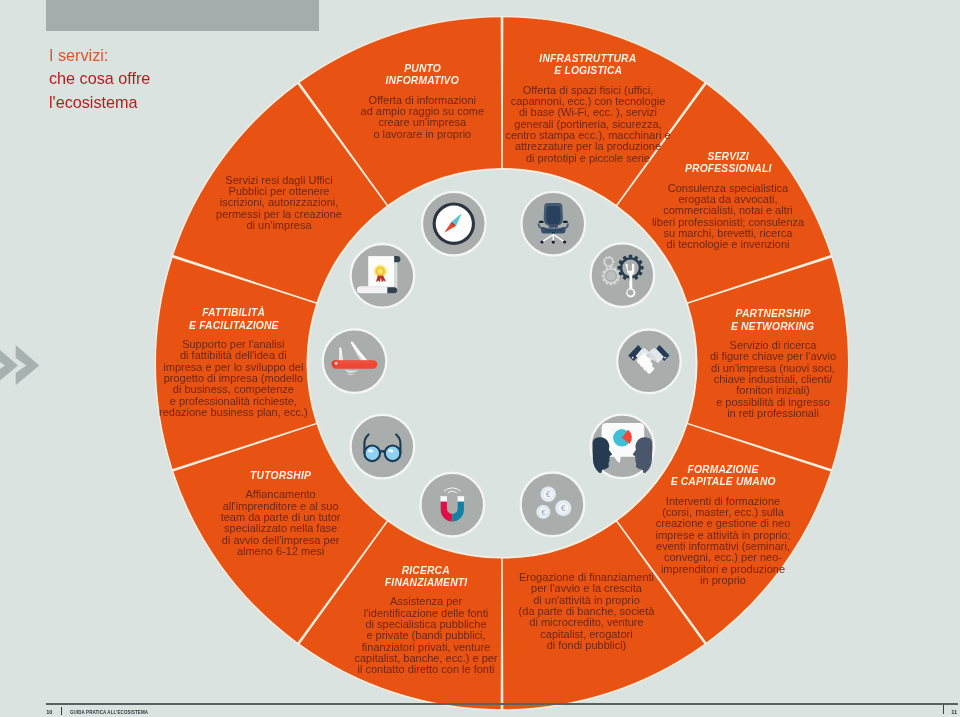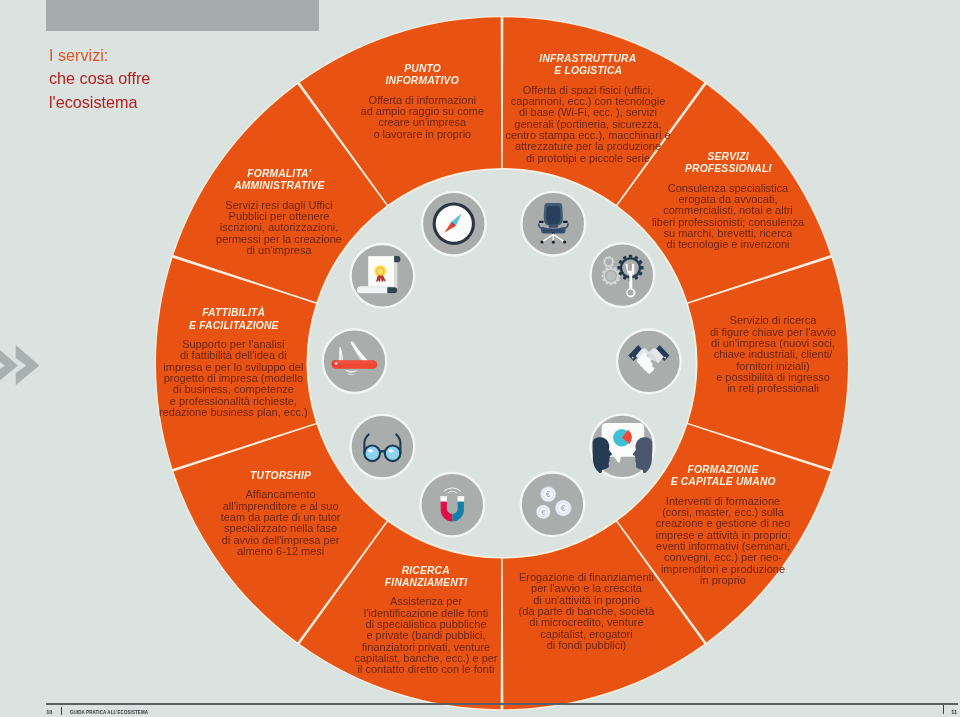--- a/index.html
+++ b/index.html
@@ -246,20 +246,21 @@
   <div id="labels">
       <div class="txt" style="left: 478px; top: 51.8px; width: 220px;">
         <div class="hd"><span>INFRASTRUTTURA</span><br><span>E LOGISTICA</span></div>
         <div class="bd"><span>Offerta di spazi fisici (uffici,</span><br><span>capannoni, ecc.) con tecnologie</span><br><span>di base (Wi-Fi, ecc. ), servizi</span><br><span>generali (portineria, sicurezza,</span><br><span>centro stampa ecc.), macchinari e</span><br><span>attrezzature per la produzione</span><br><span>di prototipi e piccole serie</span></div>
       </div>
       <div class="txt" style="left: 618px; top: 149.8px; width: 220px;">
         <div class="hd"><span>SERVIZI</span><br><span>PROFESSIONALI</span></div>
         <div class="bd"><span>Consulenza specialistica</span><br><span>erogata da avvocati,</span><br><span>commercialisti, notai e altri</span><br><span>liberi professionisti; consulenza</span><br><span>su marchi, brevetti, ricerca</span><br><span>di tecnologie e invenzioni</span></div>
       </div>
       <div class="txt" style="left: 663px; top: 307.2px; width: 220px;">
+        <div class="hd"><span>PARTNERSHIP</span><br><span>E NETWORKING</span></div>
         <div class="bd"><span>Servizio di ricerca</span><br><span>di figure chiave per l'avvio</span><br><span>di un'impresa (nuovi soci,</span><br><span>chiave industriali, clienti/</span><br><span>fornitori iniziali)</span><br><span>e possibilità di ingresso</span><br><span>in reti professionali</span></div>
       </div>
       <div class="txt" style="left: 613px; top: 462.8px; width: 220px;">
         <div class="hd"><span>FORMAZIONE</span><br><span>E CAPITALE UMANO</span></div>
         <div class="bd"><span>Interventi di formazione</span><br><span>(corsi, master, ecc.) sulla</span><br><span>creazione e gestione di neo</span><br><span>imprese e attività in proprio;</span><br><span>eventi informativi (seminari,</span><br><span>convegni, ecc.) per neo-</span><br><span>imprenditori e produzione</span><br><span>in proprio</span></div>
       </div>
       <div class="txt" style="left: 476.5px; top: 564.1px; width: 220px;">
         <div class="bd"><span>Erogazione di finanziamenti</span><br><span>per l'avvio e la crescita</span><br><span>di un'attività in proprio</span><br><span>(da parte di banche, società</span><br><span>di microcredito, venture</span><br><span>capitalist, erogatori</span><br><span>di fondi pubblici)</span></div>
       </div>
       <div class="txt" style="left: 316px; top: 563.6px; width: 220px;">
@@ -268,21 +269,20 @@
       </div>
       <div class="txt" style="left: 170.6px; top: 468.9px; width: 220px;">
         <div class="hd"><span>TUTORSHIP</span></div>
         <div class="bd"><span>Affiancamento</span><br><span>all'imprenditore e al suo</span><br><span>team da parte di un tutor</span><br><span>specializzato nella fase</span><br><span>di avvio dell'impresa per</span><br><span>almeno 6-12 mesi</span></div>
       </div>
       <div class="txt" style="left: 123.35px; top: 306.1px; width: 220px;">
         <div class="hd"><span>FATTIBILITÀ</span><br><span>E FACILITAZIONE</span></div>
         <div class="bd"><span>Supporto per l'analisi</span><br><span>di fattibilità dell'idea di</span><br><span>impresa e per lo sviluppo del</span><br><span>progetto di impresa (modello</span><br><span>di business, competenze</span><br><span>e professionalità richieste,</span><br><span>redazione business plan, ecc.)</span></div>
       </div>
       <div class="txt" style="left: 169px; top: 166.7px; width: 220px;">
-        <div class="hd"><span>FORMALITA'</span><br><span>AMMINISTRATIVE</span></div>
         <div class="bd"><span>Servizi resi dagli Uffici</span><br><span>Pubblici per ottenere</span><br><span>iscrizioni, autorizzazioni,</span><br><span>permessi per la creazione</span><br><span>di un'impresa</span></div>
       </div>
       <div class="txt" style="left: 312.3px; top: 61.8px; width: 220px;">
         <div class="hd"><span>PUNTO</span><br><span>INFORMATIVO</span></div>
         <div class="bd"><span>Offerta di informazioni</span><br><span>ad ampio raggio su come</span><br><span>creare un'impresa</span><br><span>o lavorare in proprio</span></div>
       </div>
     </div>
   <svg class="chev" style="left:-10px;top:338px;width:60px;height:56px" viewBox="0 0 60 56">
     <path d="M4.3 7.1 L27.9 27.5 L4.3 47.3 L4.3 35 L14.9 27.5 L4.3 20 Z" fill="#a7b2b0"></path>
     <path d="M25.7 7.1 L49.3 27.5 L25.7 47.3 L25.7 35 L36.3 27.5 L25.7 20 Z" fill="#a7b2b0"></path>

